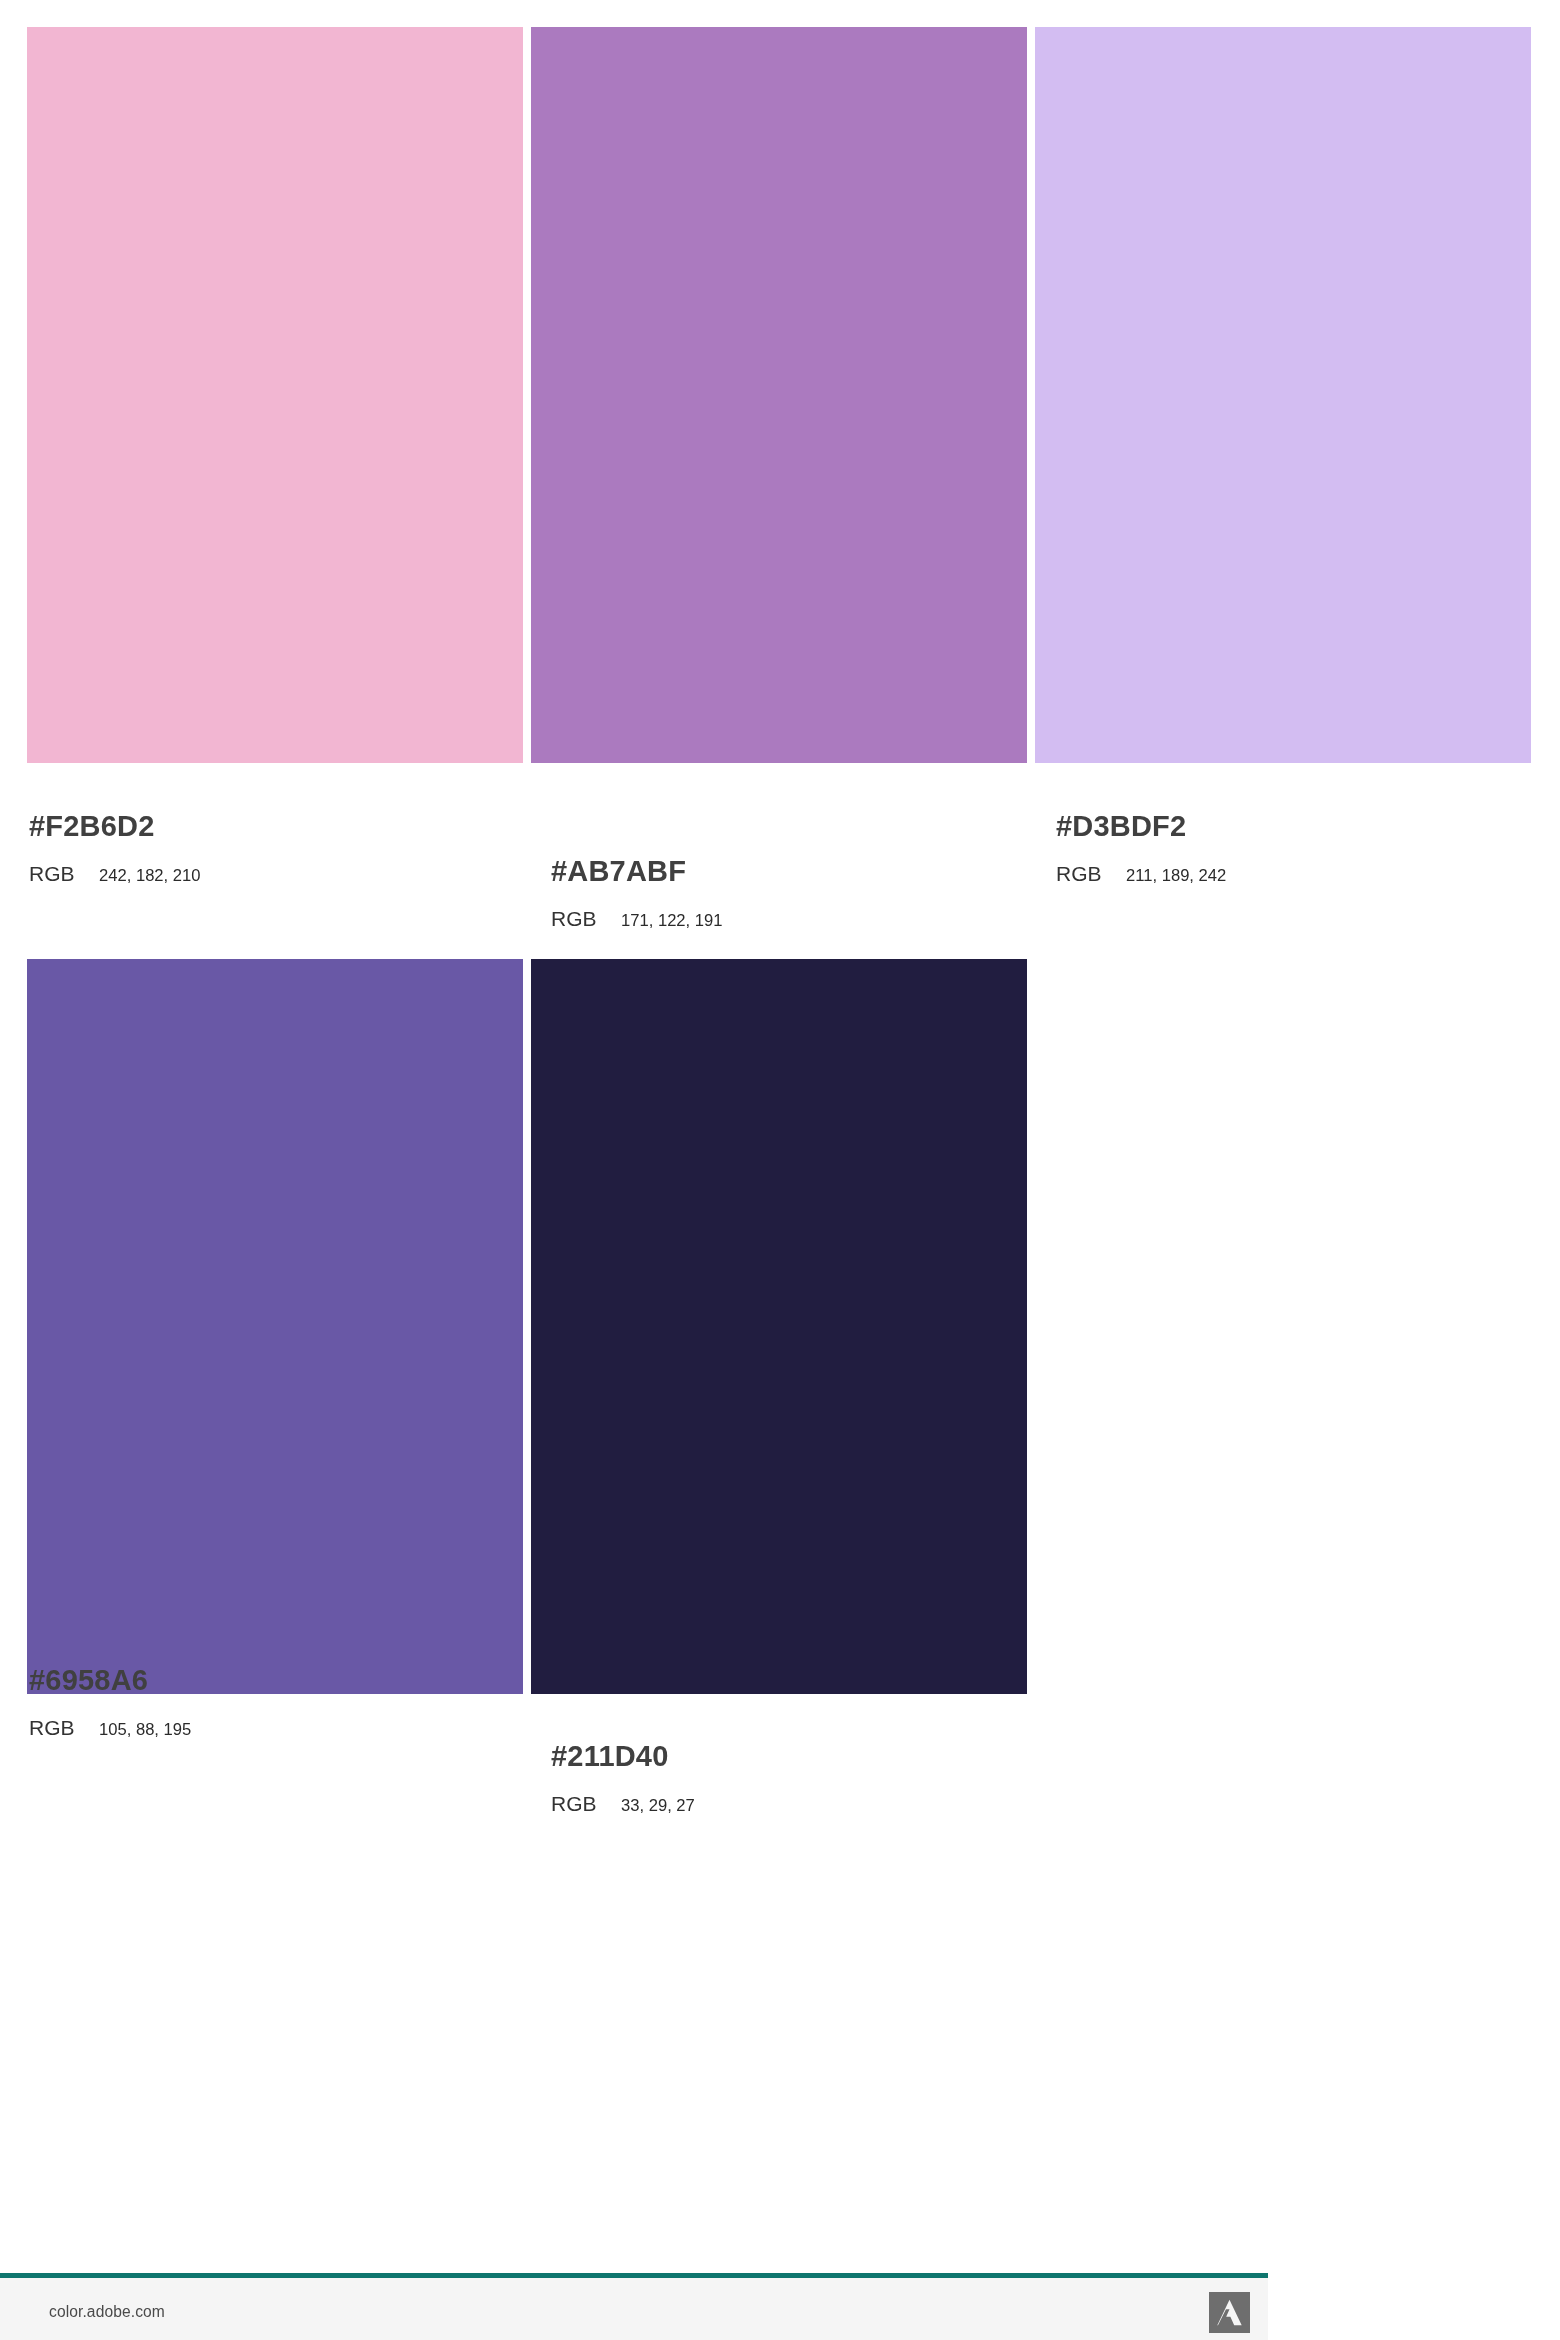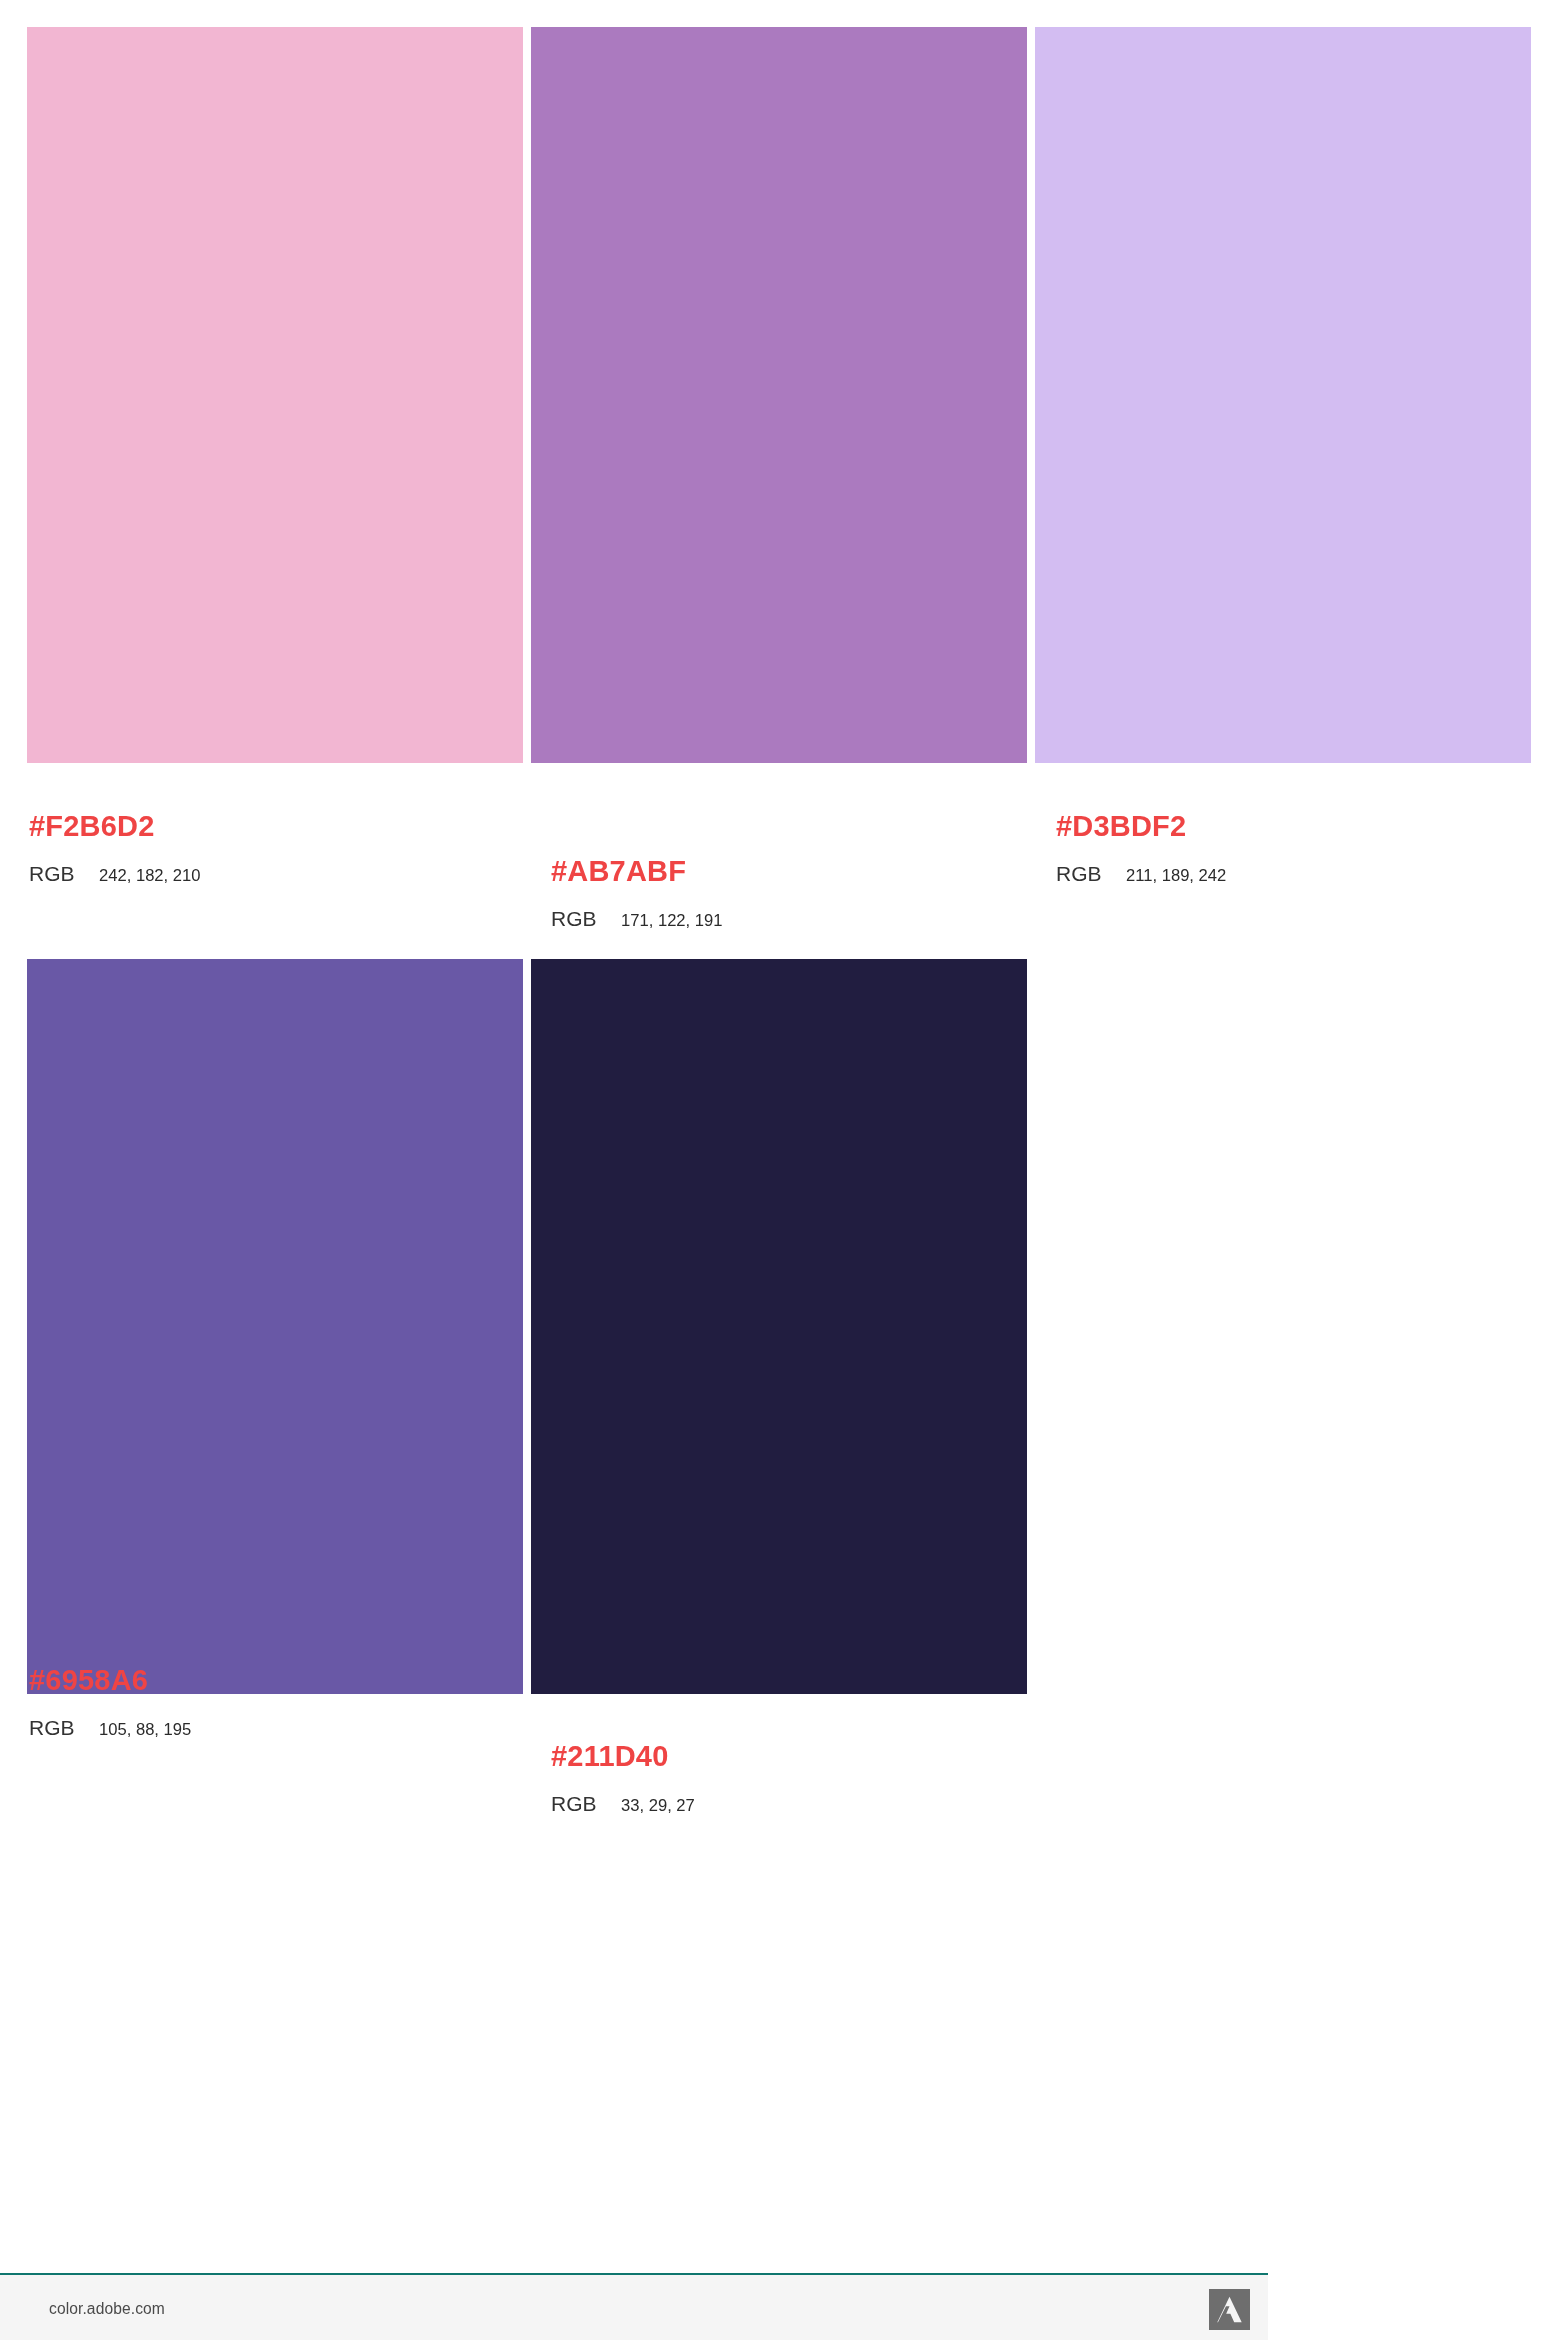--- a/index.html
+++ b/index.html
@@ -26,21 +26,21 @@
 
   .swatch-chip {
     width: 496px;
     height: 736px;
     display: block;
   }
 
   .swatch-hex {
     font-size: 29px;
     font-weight: bold;
-    color: #ef4444;
+    color: #404040;
     letter-spacing: 0.2px;
     margin: 0;
     padding: 0;
     line-height: 1;
     white-space: nowrap;
   }
 
   .swatch-rgb-line {
     margin-top: 21.5px;
     display: flex;
@@ -90,21 +90,21 @@
     left: 27px;
   }
 
   .footer-bar {
     position: absolute;
     left: 0;
     top: 2273px;
     width: 1268px;
     height: 67px;
     background: #f5f5f5;
-    border-top: 2px solid #0f766e;
+    border-top: 5px solid #0f766e;
     box-sizing: border-box;
   }
 
   .footer-url {
     position: absolute;
     left: 49px;
     top: 25px;
     font-size: 15.6px;
     color: #4a4a4a;
     letter-spacing: 0.1px;

